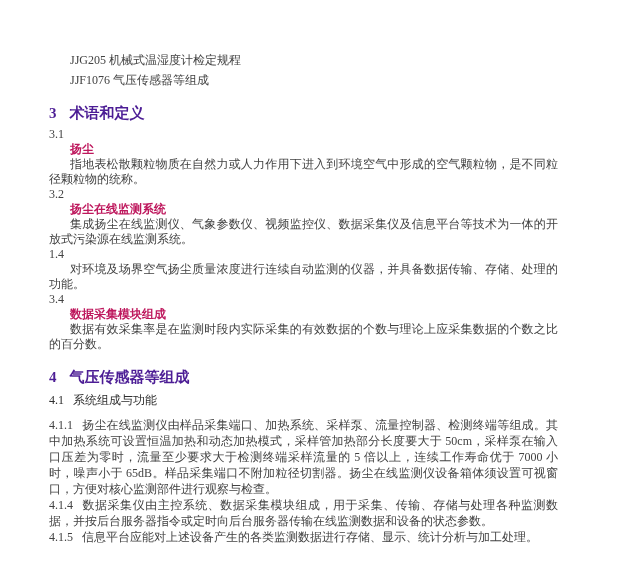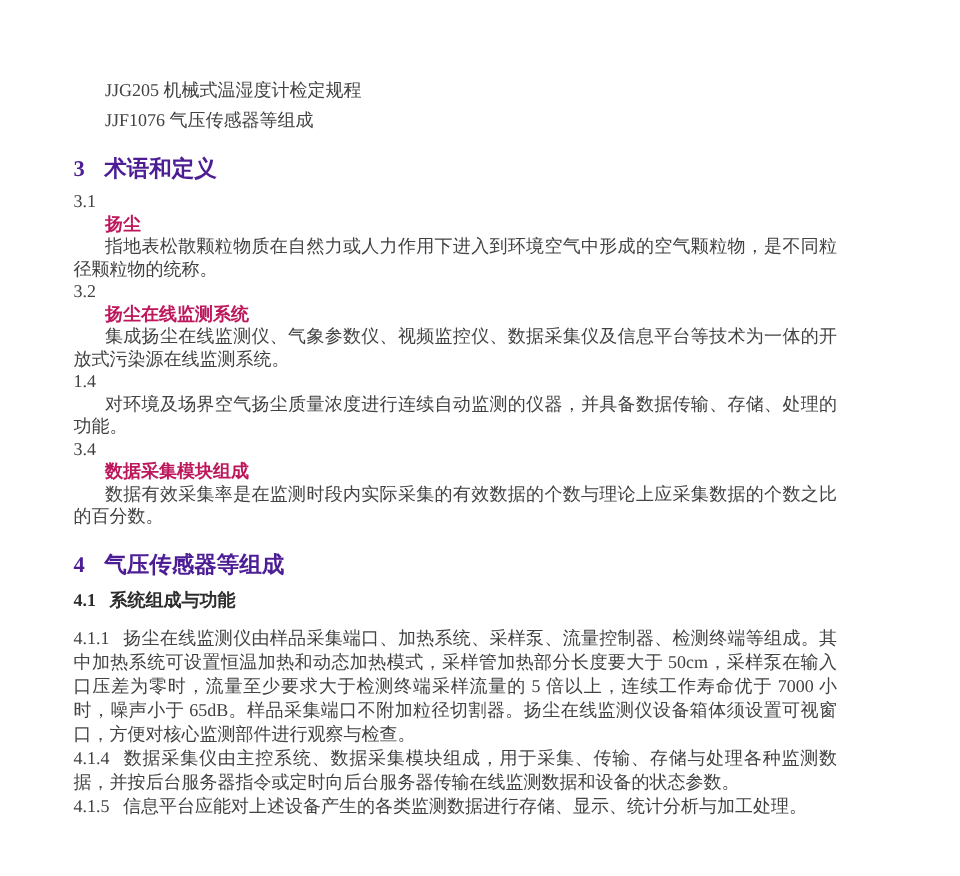--- a/index.html
+++ b/index.html
@@ -19,21 +19,21 @@
   
   .refs { padding-left: 21px; font-size: 12px; line-height: 20px; }
   .ref { margin: 0; }
   
   .sec-heading {
     font-size: 15px; font-weight: bold; color: #4c1d95;
     line-height: 15px; margin: 16px 0 6px 0;
   }
   .sec-heading .sec-no { margin-right: 13px; }
   .sub-heading {
-    font-size: 12px; font-weight: bold; color: #2d2d2d;
+    font-size: 12px; font-weight: normal; color: #2d2d2d;
     line-height: 15px; margin: 8px 0 0 0;
   }
   .sub-heading .sec-no { margin-right: 9px; }
   
   .terms { font-size: 12px; line-height: 15px; }
   .term-num { margin: 0; }
   .term-name { margin: 0 0 0 21px; font-weight: bold; color: #be185d; }
   .term-def { margin: 0; text-indent: 21px; text-align: justify; }
   
   .clauses { margin-top: 9px; font-size: 12px; line-height: 16px; text-align: justify; }

